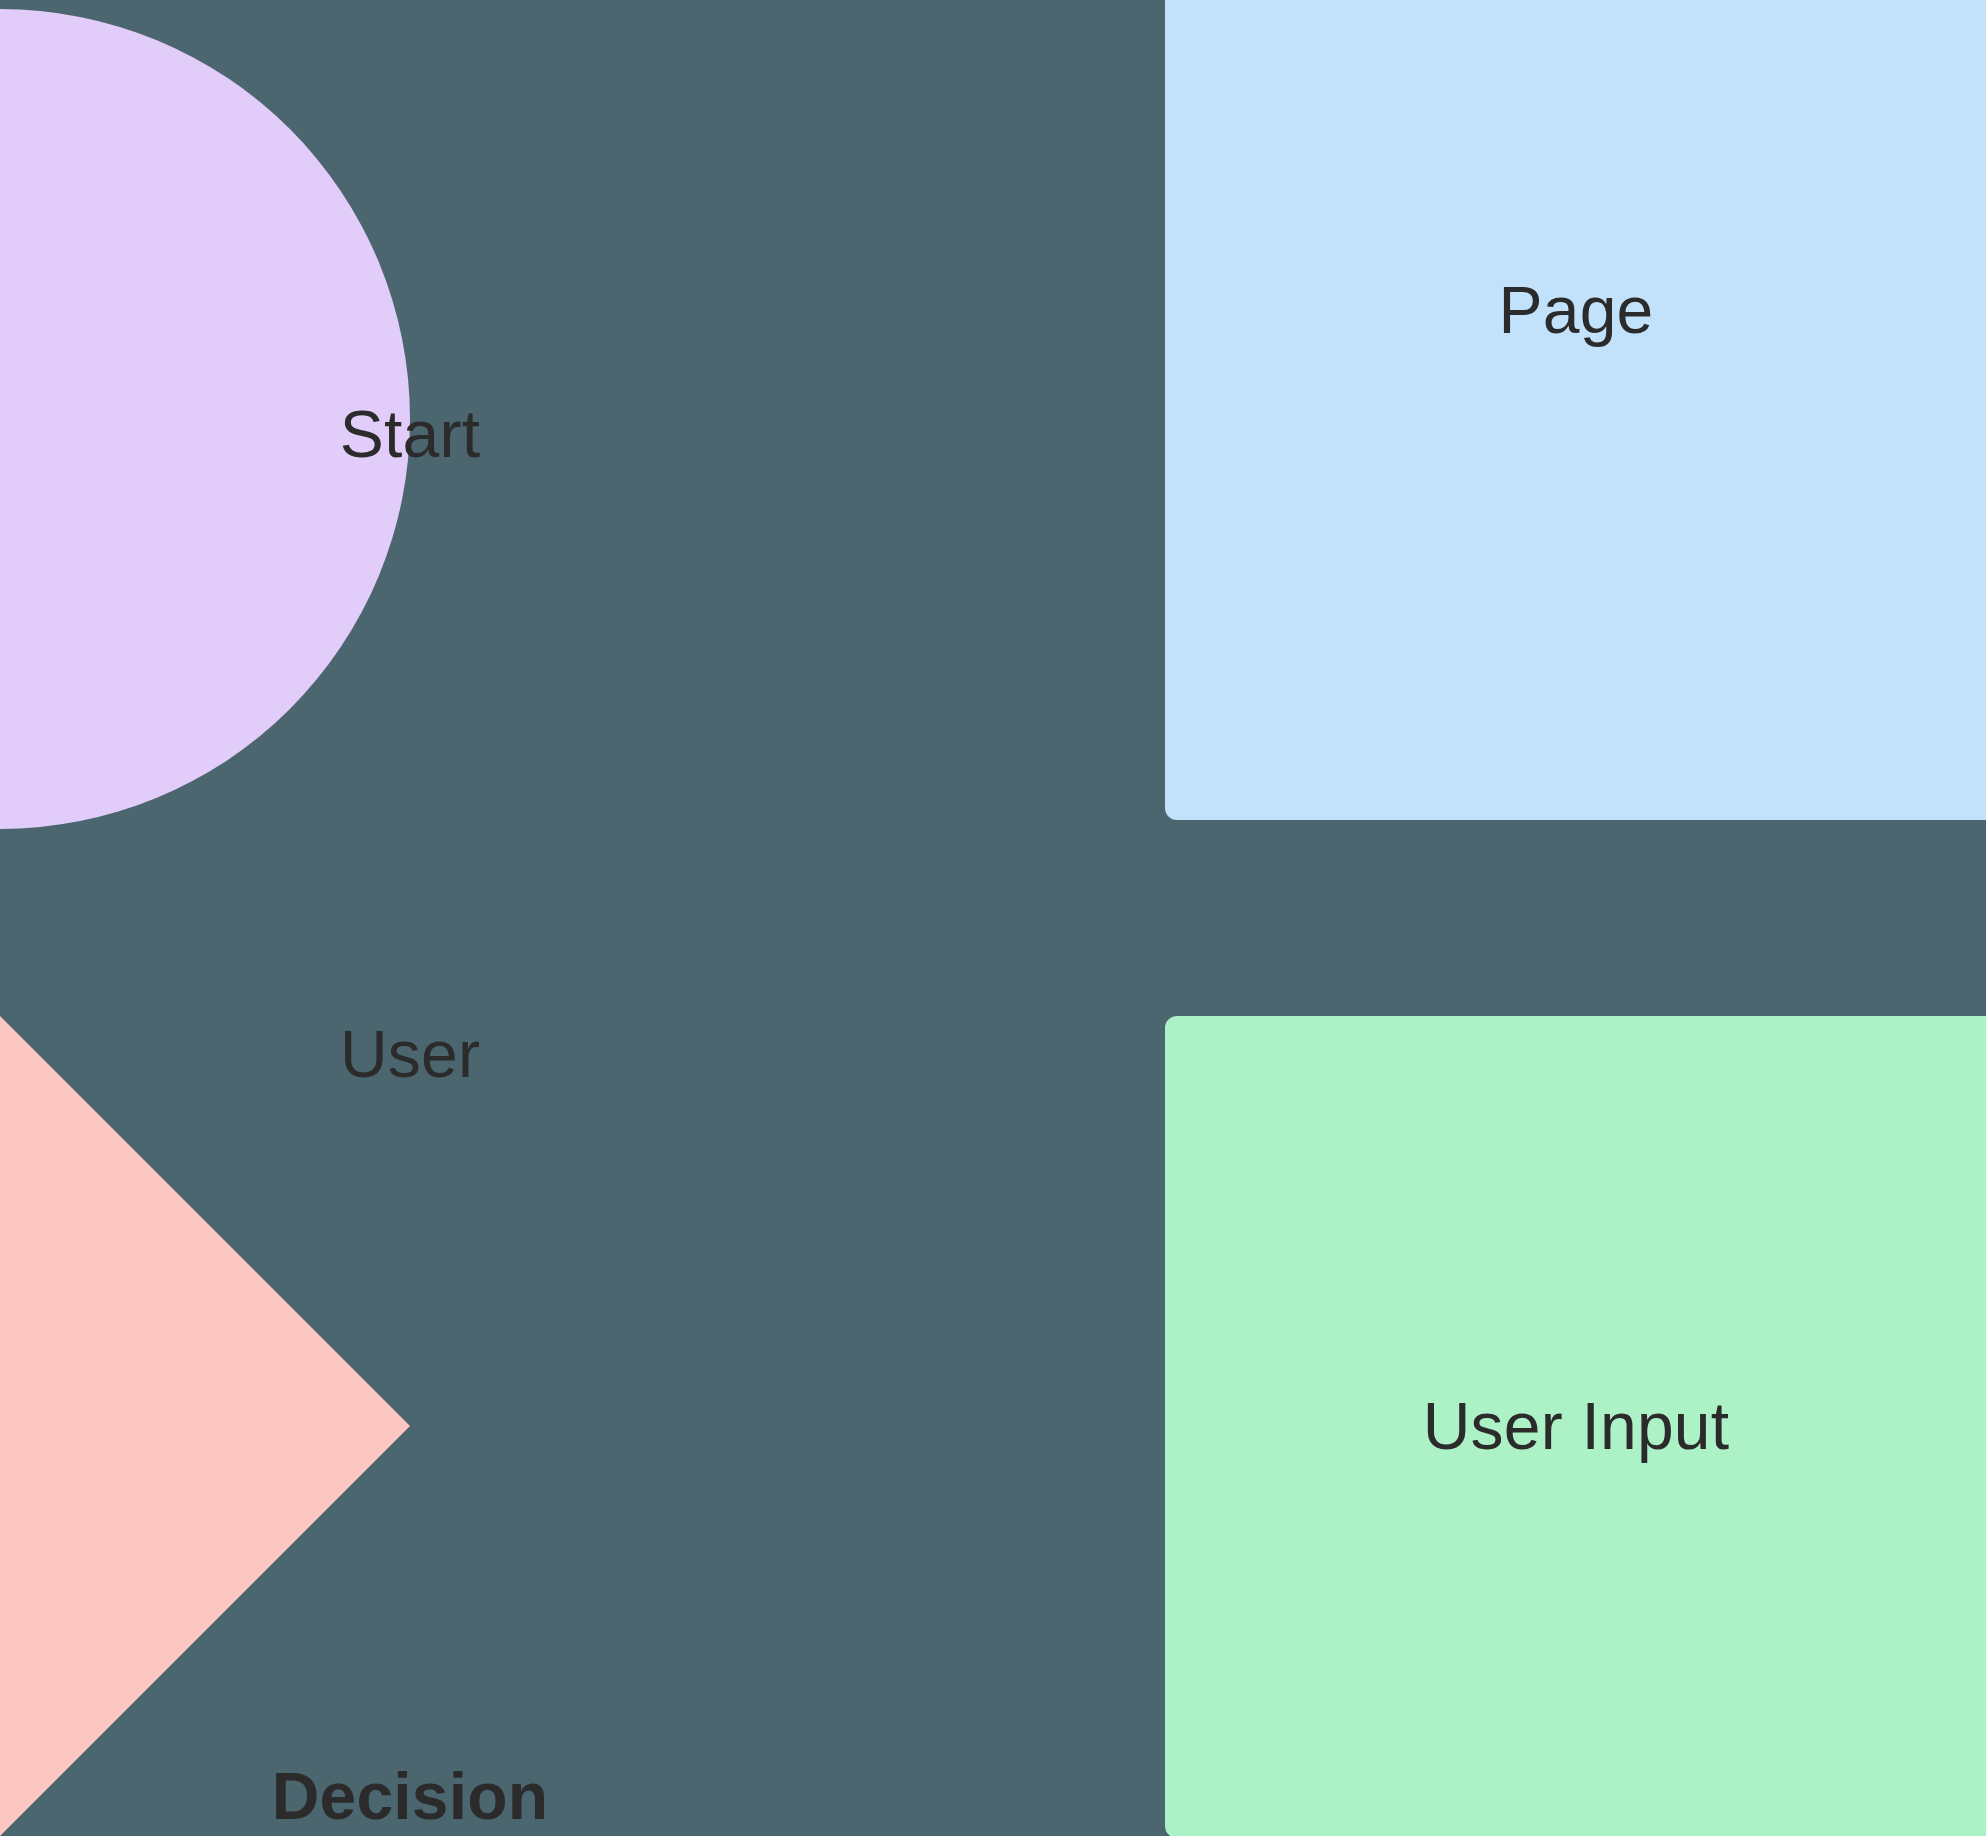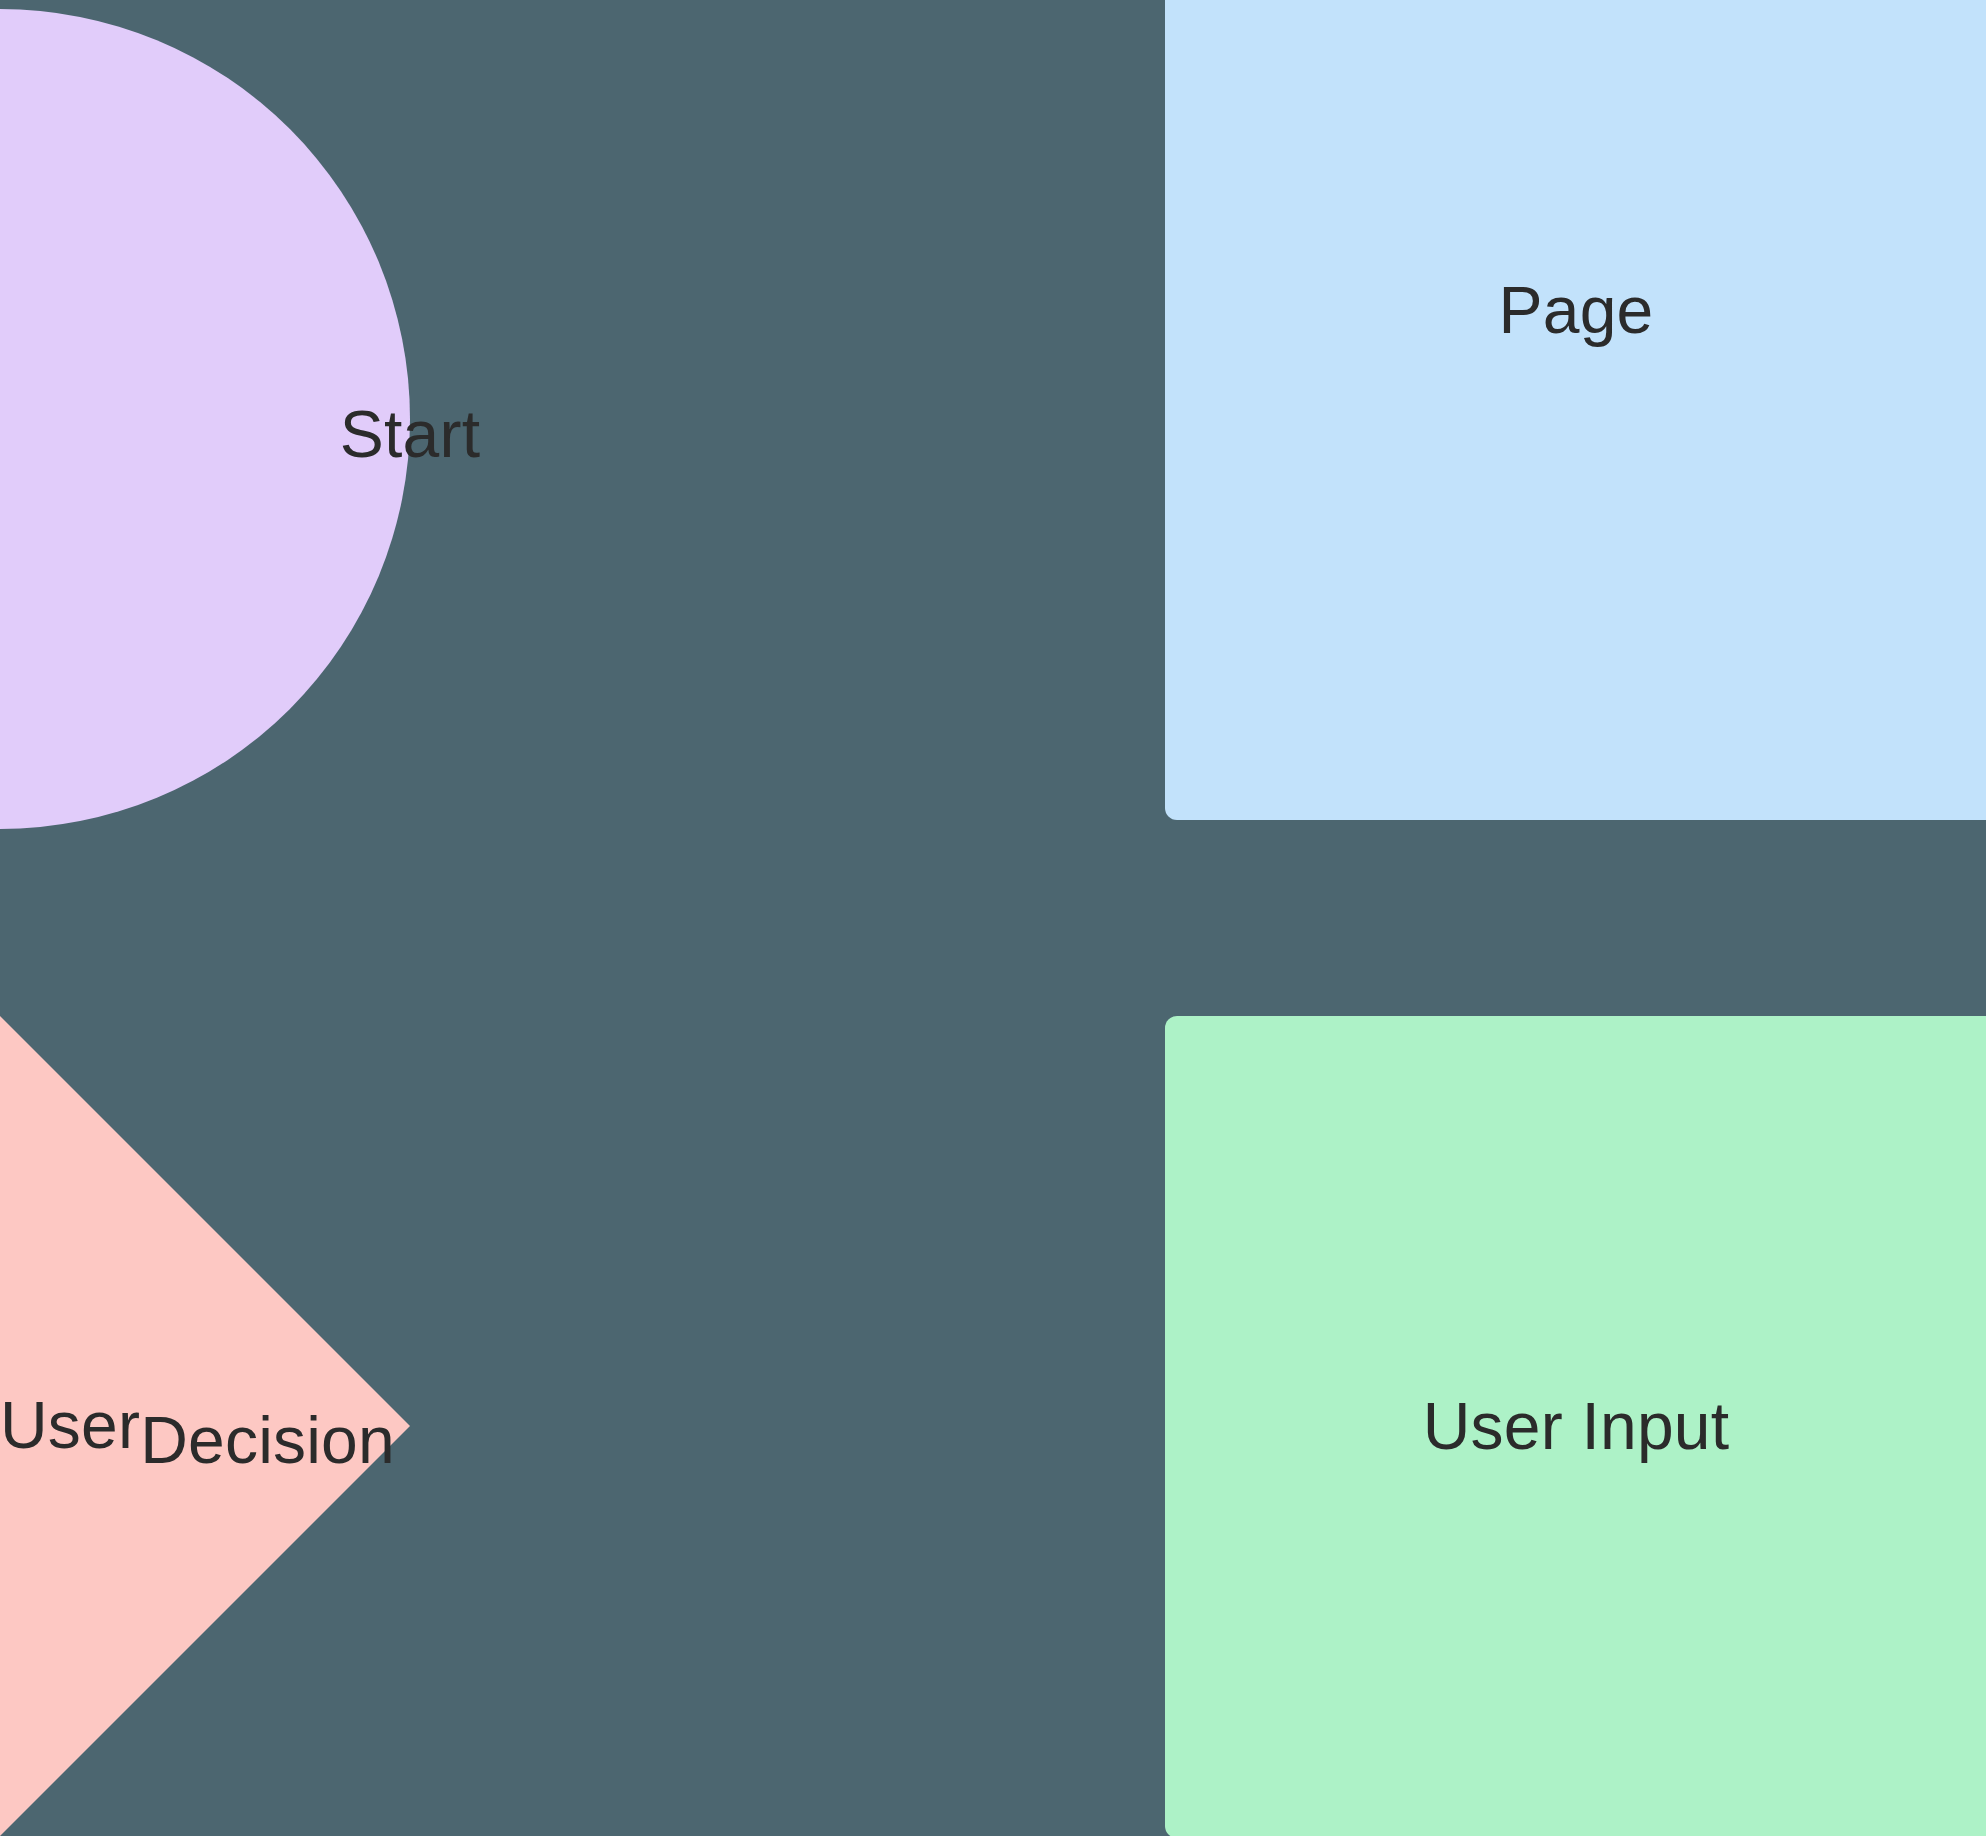--- a/index.html
+++ b/index.html
@@ -84,29 +84,30 @@
     background: #fdc8c3;
     clip-path: polygon(50% 0%, 100% 50%, 50% 100%, 0% 50%);
     border-radius: 6px;
   }
   #node-decision .node-label {
     left: 410px;
     top: 0px;
     width: 820px;
     height: 820px;
     display: flex;
-    flex-direction: row;
+    flex-direction: column;
     align-items: center;
-    justify-content: flex-start;
+    justify-content: space-between;
   }
   #node-decision .node-label .line {
     display: block;
   }
   #node-decision .node-label .line + .line {
     margin-top: 30px;
+    font-weight: bold;
   }
 
   
   #node-input {
     left: 1165px;
     top: 1016px;
     width: 1022px;
     height: 822px;
     background: #adf2c7;
     border-radius: 12px;

